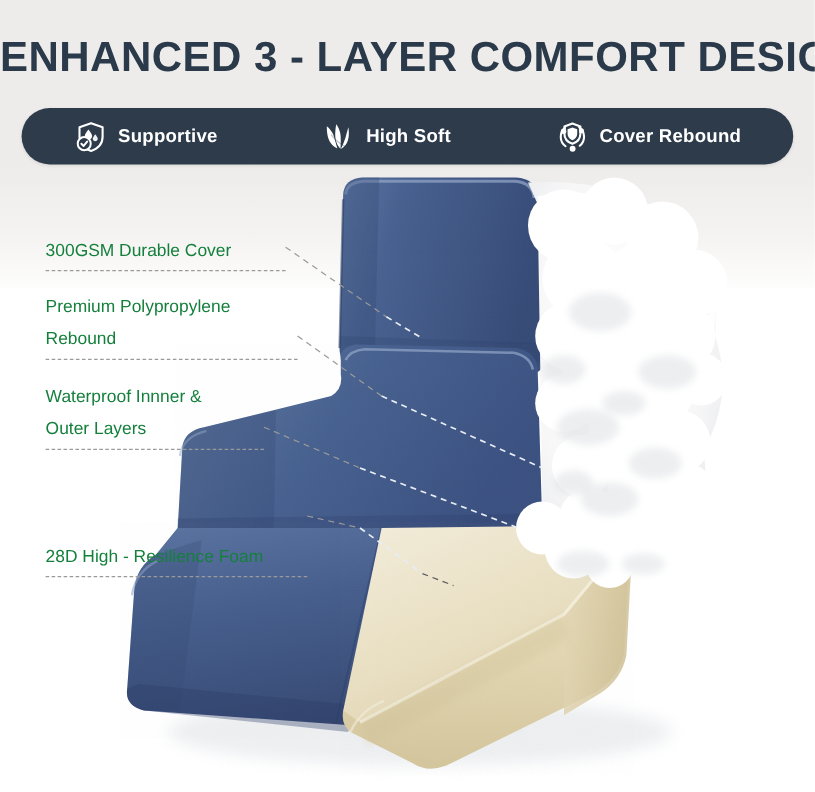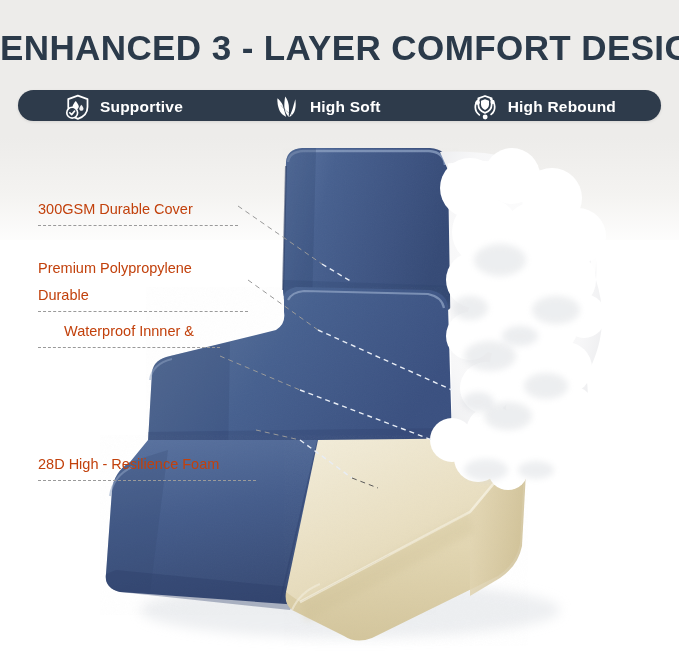--- a/index.html
+++ b/index.html
@@ -22,40 +22,40 @@
 
   
   .title{
     position:absolute;left:0;top:26px;width:679px;text-align:center;
     font-size:35px;line-height:44px;font-weight:bold;letter-spacing:.4px;
     color:#2b3a4a;white-space:nowrap;
   }
 
   
   .pill{
-    position:absolute;left:18px;top:90px;width:643px;height:31px;
+    position:absolute;left:18px;top:90px;width:643px;height:47px;
     background:#2e3b4b;border-radius:24px;
-    display:flex;align-items:flex-end;justify-content:space-around;
+    display:flex;align-items:center;justify-content:space-around;
     box-shadow:0 1px 3px rgba(0,0,0,.10);
   }
   .feature{display:flex;align-items:center;gap:9px;}
   .feature .ficon{width:28px;height:28px;display:block;flex:0 0 auto;}
   .feature .flabel{
     color:#ffffff;font-size:15.5px;font-weight:bold;letter-spacing:.2px;white-space:nowrap;
   }
 
   
-  .callout{position:absolute;color:#c2410c;font-size:14.5px;line-height:27px;white-space:nowrap;}
+  .callout{position:absolute;color:#15803d;font-size:14.5px;line-height:27px;white-space:nowrap;}
   .callout .ctext{display:block;}
   .callout .rule{
     display:block;height:0;border-bottom:1px dashed #9a9a9a;margin-top:2px;
   }
   #c1{left:38px;top:196px;}            #c1 .rule{width:200px;}
-  #c2{left:38px;top:255px;}            #c2 .rule{width:210px;}
-  #c3{left:38px;top:318px;text-align:center;}            #c3 .rule{width:182px;}
+  #c2{left:38px;top:243px;}            #c2 .rule{width:210px;}
+  #c3{left:38px;top:318px;}            #c3 .rule{width:182px;}
   #c4{left:38px;top:404px;margin-top:47px;}            #c4 .rule{width:218px;}
 
   
   #product{position:absolute;left:0;top:140px;width:679px;height:520px;}
 </style>
 </head>
 <body>
 
 <div id="stage">
 
@@ -271,37 +271,38 @@
     <div class="feature">
       <svg class="ficon" viewBox="0 0 32 32">
         <path d="M9 7.5 A11 11 0 0 0 9.5 25" fill="none" stroke="#ffffff" stroke-width="2" stroke-linecap="round"></path>
         <path d="M22.5 7 A11 11 0 0 1 23 24.5" fill="none" stroke="#ffffff" stroke-width="2" stroke-linecap="round"></path>
         <path d="M16 3.4 L23.6 6.2 V13 C23.6 18 20.2 21.2 16 22.7 C11.8 21.2 8.4 18 8.4 13 V6.2 Z" fill="none" stroke="#ffffff" stroke-width="2" stroke-linejoin="round"></path>
         <path d="M16 7.2 L20.6 8.9 V13.2 C20.6 16.2 18.6 18.3 16 19.3 C13.4 18.3 11.4 16.2 11.4 13.2 V8.9 Z" fill="#ffffff"></path>
         <circle cx="7.6" cy="10.8" r="2.6" fill="#ffffff"></circle>
         <circle cx="24.6" cy="10.2" r="2.4" fill="#ffffff"></circle>
         <circle cx="16.2" cy="27.4" r="2.8" fill="#ffffff"></circle>
       </svg>
-      <span class="flabel">High Rebound</span>
+      <span class="flabel">Cover Rebound</span>
     </div>
   </div>
 
   <div class="callout" id="c1">
     <span class="ctext">300GSM Durable Cover</span>
     <span class="rule"></span>
   </div>
 
   <div class="callout" id="c2">
     <span class="ctext">Premium Polypropylene</span>
-    <span class="ctext">Durable</span>
+    <span class="ctext">Rebound</span>
     <span class="rule"></span>
   </div>
 
   <div class="callout" id="c3">
     <span class="ctext">Waterproof Innner &amp;</span>
+    <span class="ctext">Outer Layers</span>
     <span class="rule"></span>
   </div>
 
   <div class="callout" id="c4">
     <span class="ctext">28D High - Resilience Foam</span>
     <span class="rule"></span>
   </div>
 
 </div>
 

